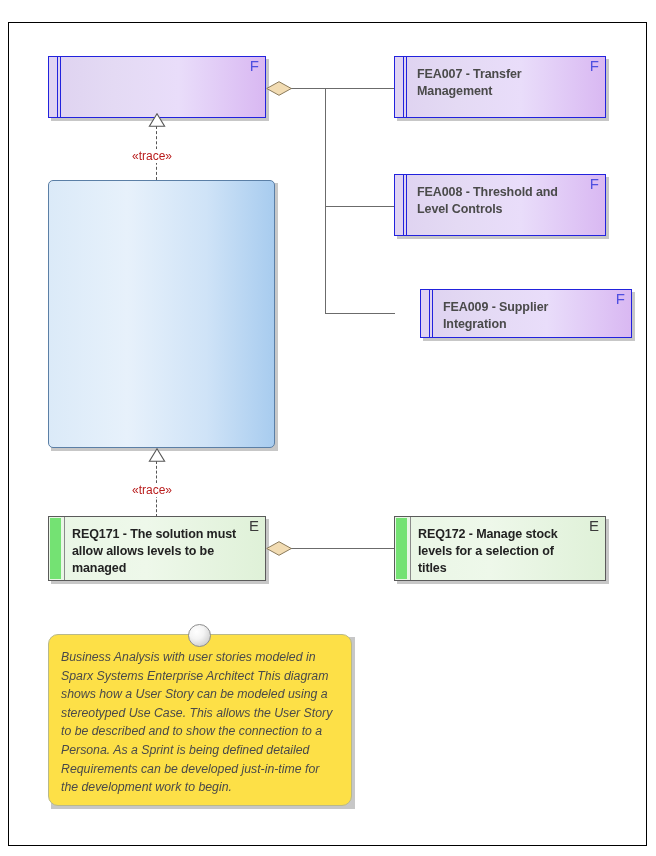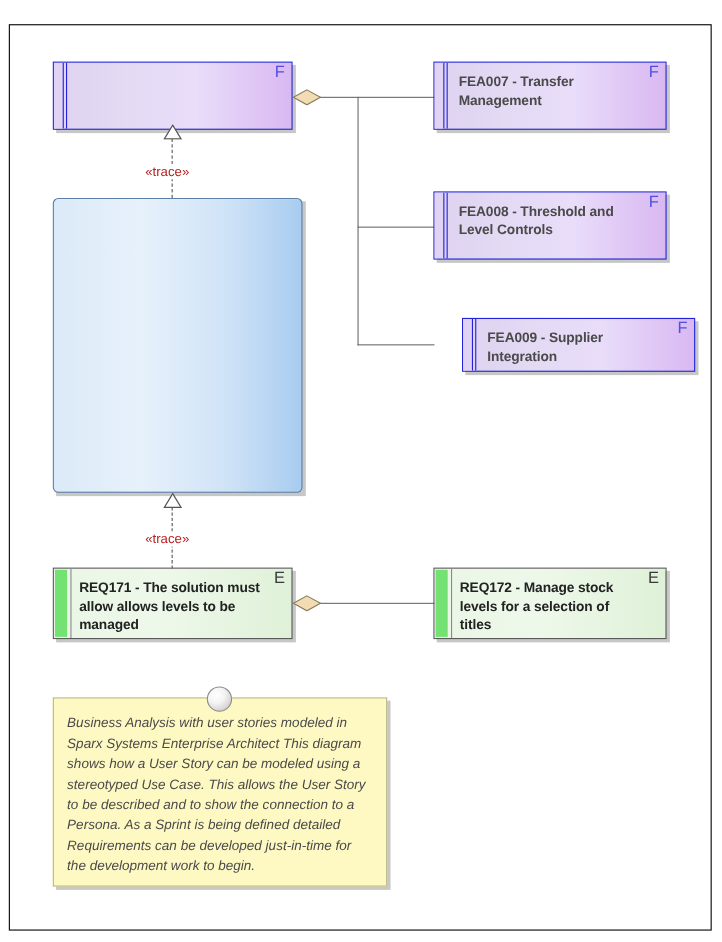--- a/index.html
+++ b/index.html
@@ -216,22 +216,22 @@
     box-sizing: border-box;
     font-size: 12.5px;
     font-style: italic;
     color: #555f66;
     line-height: 20.5px;
   }
 
   
   .note .body {
     border: 1px solid #b9b98a;
-    border-radius: 0;
-    background: #fef9c3;
+    border-radius: 10px;
+    background: #fde047;
     padding-left: 19px;
   }
   .note .note-text {
     position: absolute;
     left: 12px;
     right: 12px;
     top: 13px;
     font-size: 12.3px;
     font-style: italic;
     color: #4a4a4a;

